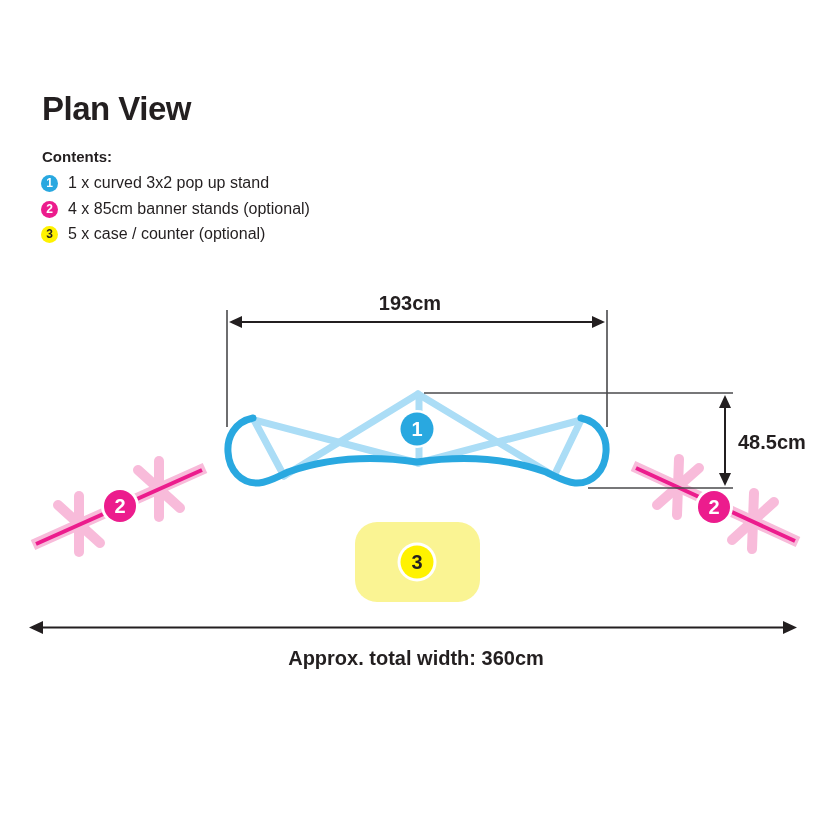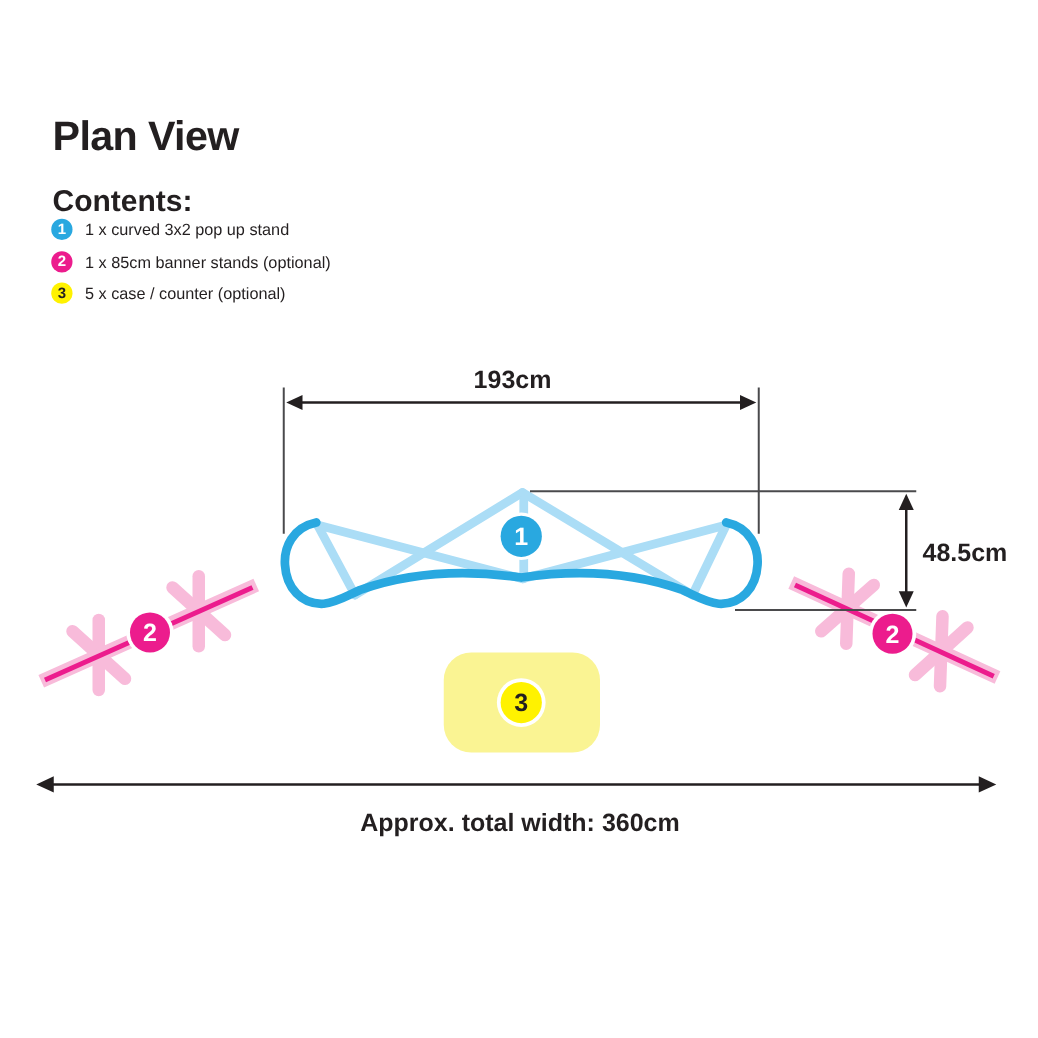--- a/index.html
+++ b/index.html
@@ -5,35 +5,35 @@
   html,body{margin:0;padding:0;background:#ffffff;}
   .page{
     position:relative;width:830px;height:830px;background:#ffffff;overflow:hidden;
     font-family:"Liberation Sans",sans-serif;color:#231F20;
   }
   .page-title{
     position:absolute;left:42px;top:90px;font-size:33px;font-weight:700;
     letter-spacing:-0.5px;color:#231F20;
   }
   .contents-heading{
-    position:absolute;left:42px;top:148px;font-size:24px;font-weight:700;color:#231F20;
+    position:absolute;left:42px;top:148px;font-size:15px;font-weight:700;color:#231F20;
   }
   .contents-row{
     position:absolute;left:41px;display:flex;align-items:center;gap:10px;height:18px;
   }
   .row-1{top:174px}.row-2{top:200px}.row-3{top:225px}
   .list-badge{
     width:17px;height:17px;border-radius:50%;flex:0 0 17px;
     display:flex;align-items:center;justify-content:center;
     font-size:12px;font-weight:700;color:#ffffff;line-height:1;
   }
   .badge-blue{background:#29A8E0;}
   .badge-pink{background:#EC1C8D;}
   .badge-yellow{background:#FFF200;color:#231F20;}
-  .item-label{font-size:13px;color:#231F20;white-space:nowrap;}
+  .item-label{font-size:16px;color:#231F20;white-space:nowrap;}
   svg.diagram{position:absolute;left:0;top:0;}
   svg text{font-family:"Liberation Sans",sans-serif;}
   .dim-text{font-size:20px;font-weight:700;fill:#231F20;}
   .marker-num{font-size:20px;font-weight:700;fill:#ffffff;}
   .marker-num-dark{font-size:20px;font-weight:700;fill:#231F20;}
 </style>
 </head>
 <body>
 
 <div class="page">
@@ -41,21 +41,21 @@
   <div class="page-title">Plan View</div>
 
   <div class="contents-heading">Contents:</div>
 
   <div class="contents-row row-1">
     <span class="list-badge badge-blue">1</span>
     <span class="item-label">1 x curved 3x2 pop up stand</span>
   </div>
   <div class="contents-row row-2">
     <span class="list-badge badge-pink">2</span>
-    <span class="item-label">1 x 85cm banner stands (optional)</span>
+    <span class="item-label">4 x 85cm banner stands (optional)</span>
   </div>
   <div class="contents-row row-3">
     <span class="list-badge badge-yellow">3</span>
     <span class="item-label">5 x case / counter (optional)</span>
   </div>
 
   <svg class="diagram" width="830" height="830" viewBox="0 0 830 830">
 
     <g>
 

